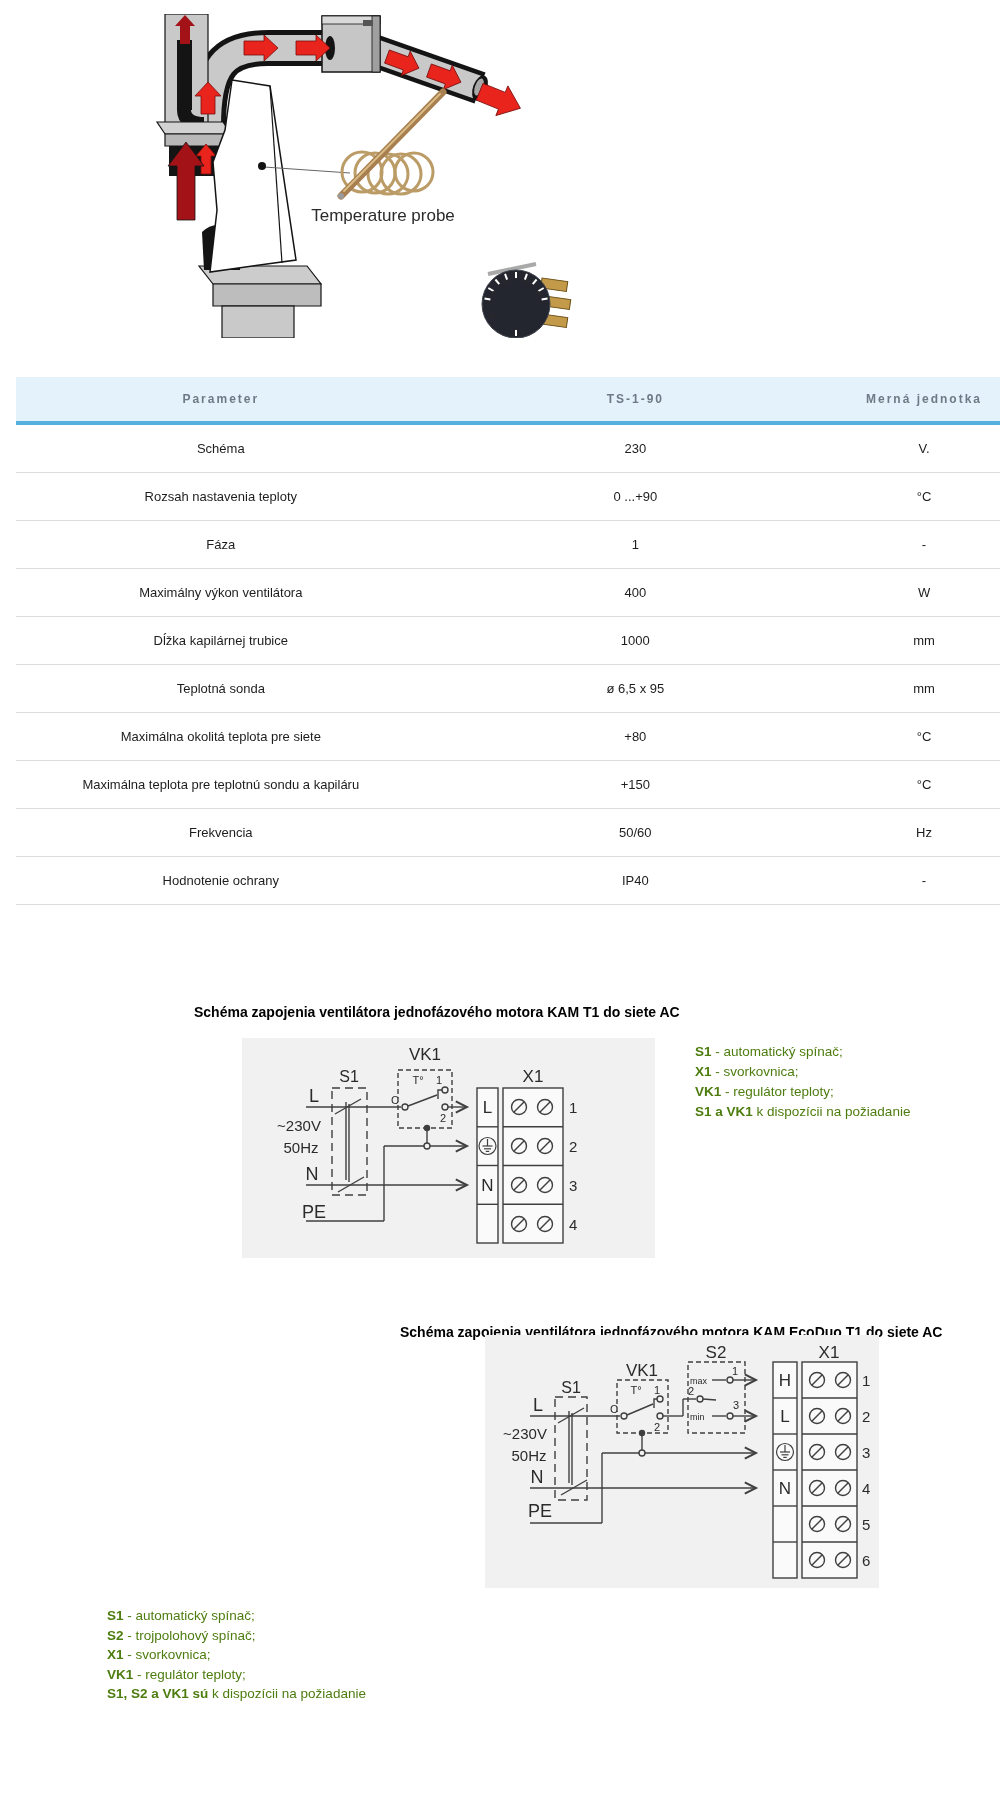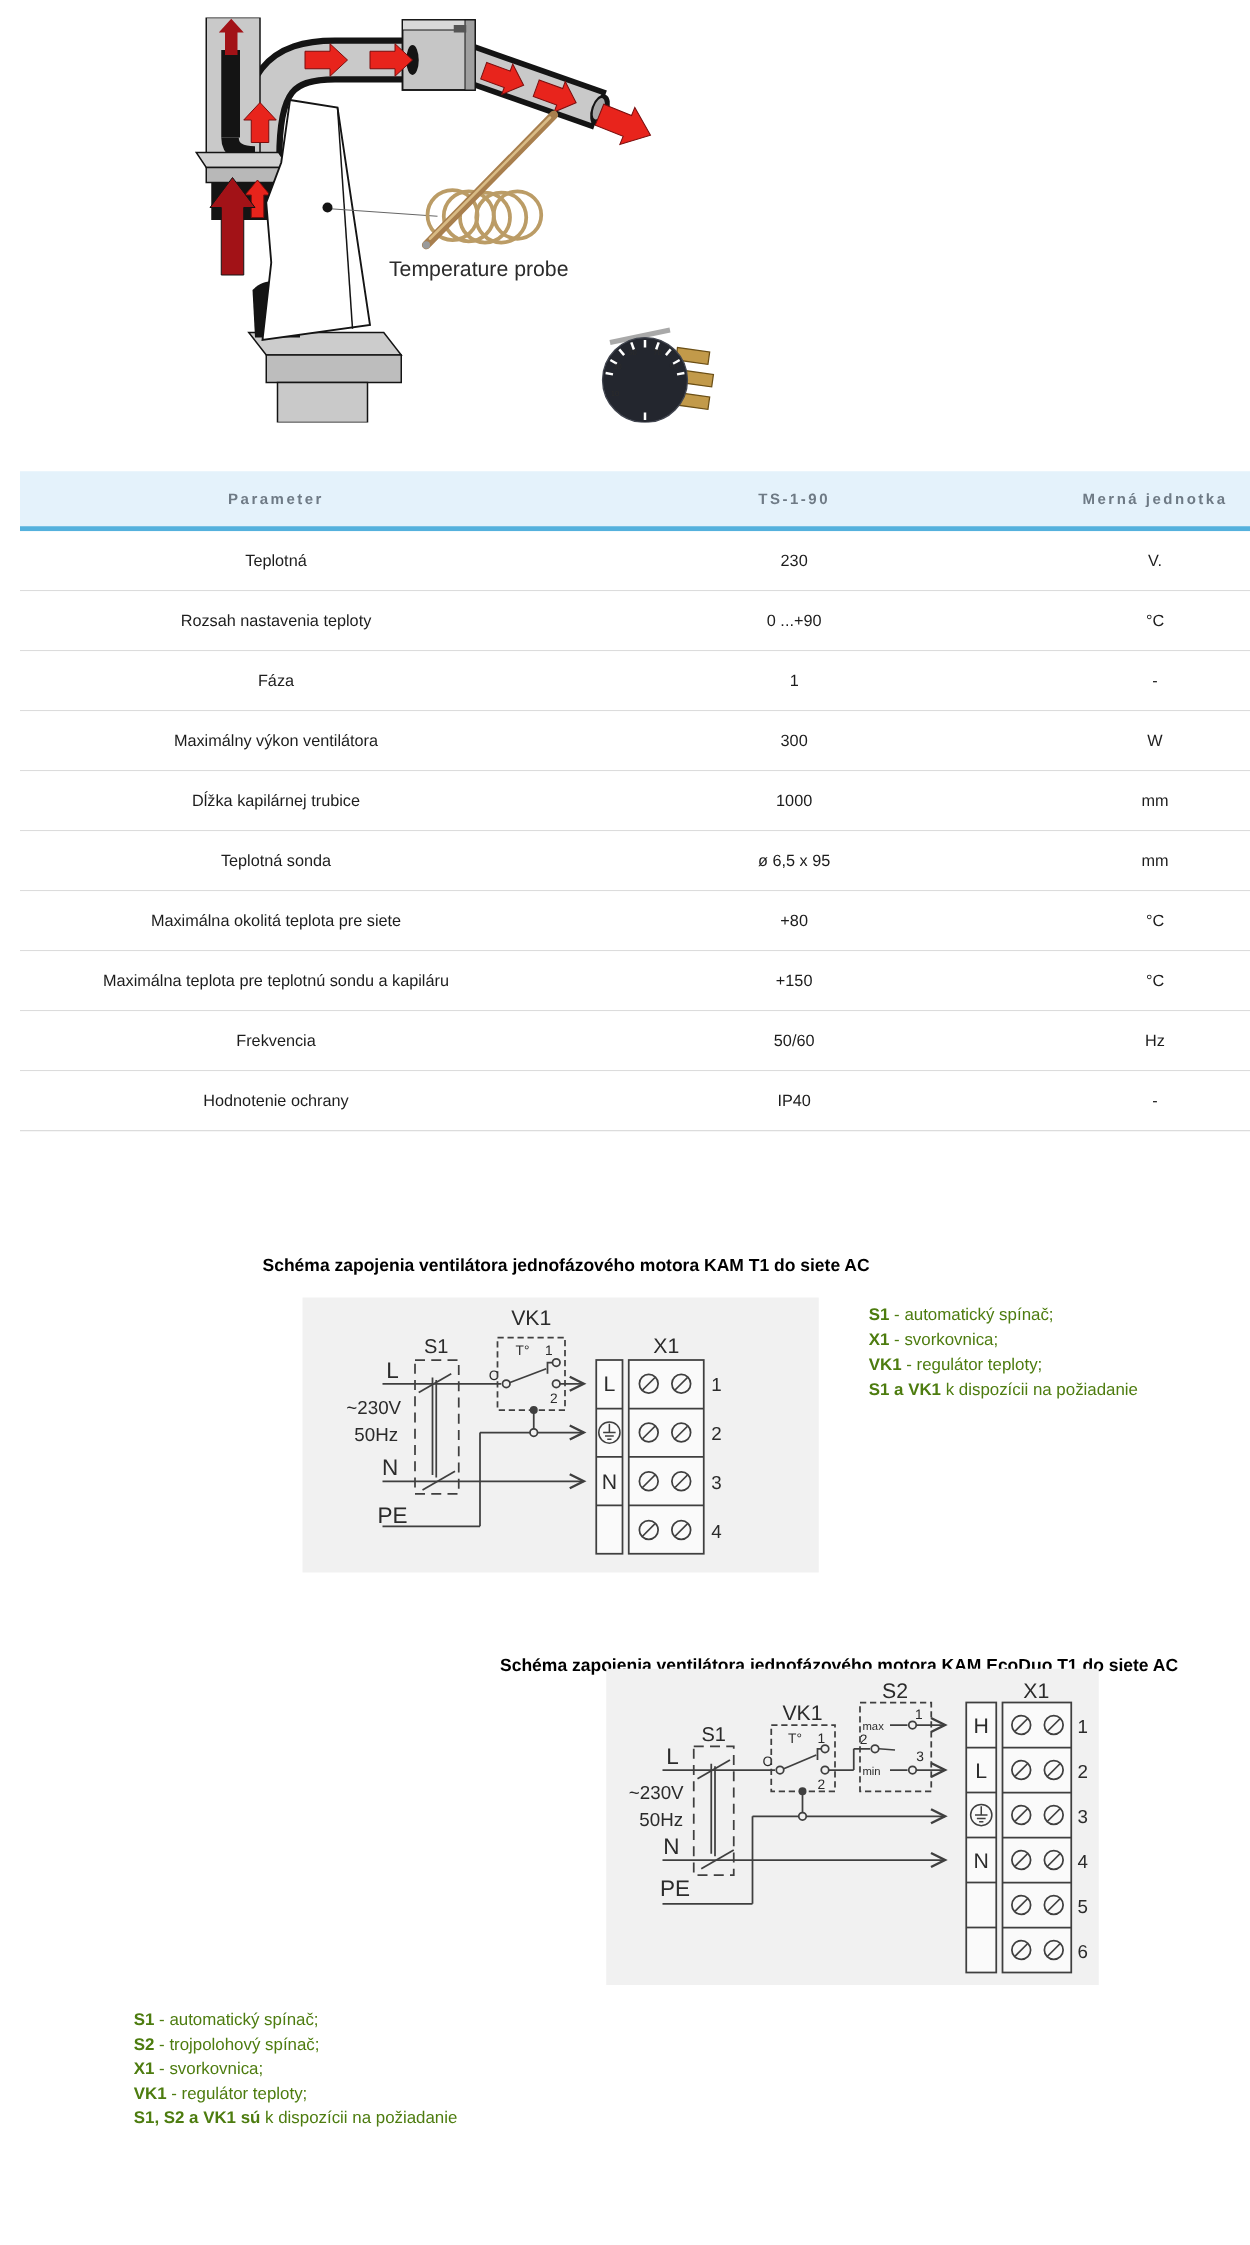--- a/index.html
+++ b/index.html
@@ -16,21 +16,21 @@
     border-bottom:4px solid #54b1dd;
   }
   .ptable .hcell{
     font-size:12px;font-weight:bold;color:#6e7a85;letter-spacing:2px;text-align:center;
   }
   .ptable .brow{display:flex;align-items:center;height:47px;border-bottom:1px solid #dcdcdc;background:#fff;}
   .ptable .cell{font-size:13px;color:#1d1d1d;text-align:center;line-height:1.2;}
   .c1{width:41.5%;}.c2{width:42.5%;}.c3{width:16%;}
   
   .diag-title{position:absolute;font-size:14px;font-weight:bold;color:#000;white-space:nowrap;}
-  #diag1-title{left:210px;top:1004px;}
+  #diag1-title{left:194px;top:1004px;}
   #diag2-title{left:400px;top:1304px;margin-top:20px;}
   .diag-box{position:absolute;background:#f1f1f1;}
   #diag1-box{left:242px;top:1038px;width:413px;height:220px;}
   #diag2-box{left:485px;top:1335px;width:394px;height:253px;}
   .legend{position:absolute;font-size:13.5px;color:#4d7c0f;}
   #legend1{left:695px;top:1042px;line-height:20px;}
   #legend2{left:107px;top:1606px;line-height:19.5px;}
   .legend .b{font-weight:bold;}
   svg text{font-family:"Liberation Sans",sans-serif;fill:#2b2b2b;}
 </style>
@@ -154,37 +154,37 @@
   </svg>
 </div>
 
 <div class="ptable">
   <div class="hrow">
     <div class="hcell c1">Parameter</div>
     <div class="hcell c2">TS-1-90</div>
     <div class="hcell c3">Merná jednotka</div>
   </div>
   <div class="brow">
-    <div class="cell c1">Teplotná</div>
+    <div class="cell c1">Schéma</div>
     <div class="cell c2">230</div>
     <div class="cell c3">V.</div>
   </div>
   <div class="brow">
     <div class="cell c1">Rozsah nastavenia teploty</div>
     <div class="cell c2">0 ...+90</div>
     <div class="cell c3">°C</div>
   </div>
   <div class="brow">
     <div class="cell c1">Fáza</div>
     <div class="cell c2">1</div>
     <div class="cell c3">-</div>
   </div>
   <div class="brow">
     <div class="cell c1">Maximálny výkon ventilátora</div>
-    <div class="cell c2">300</div>
+    <div class="cell c2">400</div>
     <div class="cell c3">W</div>
   </div>
   <div class="brow">
     <div class="cell c1">Dĺžka kapilárnej trubice</div>
     <div class="cell c2">1000</div>
     <div class="cell c3">mm</div>
   </div>
   <div class="brow">
     <div class="cell c1">Teplotná sonda</div>
     <div class="cell c2">ø 6,5 x 95</div>

